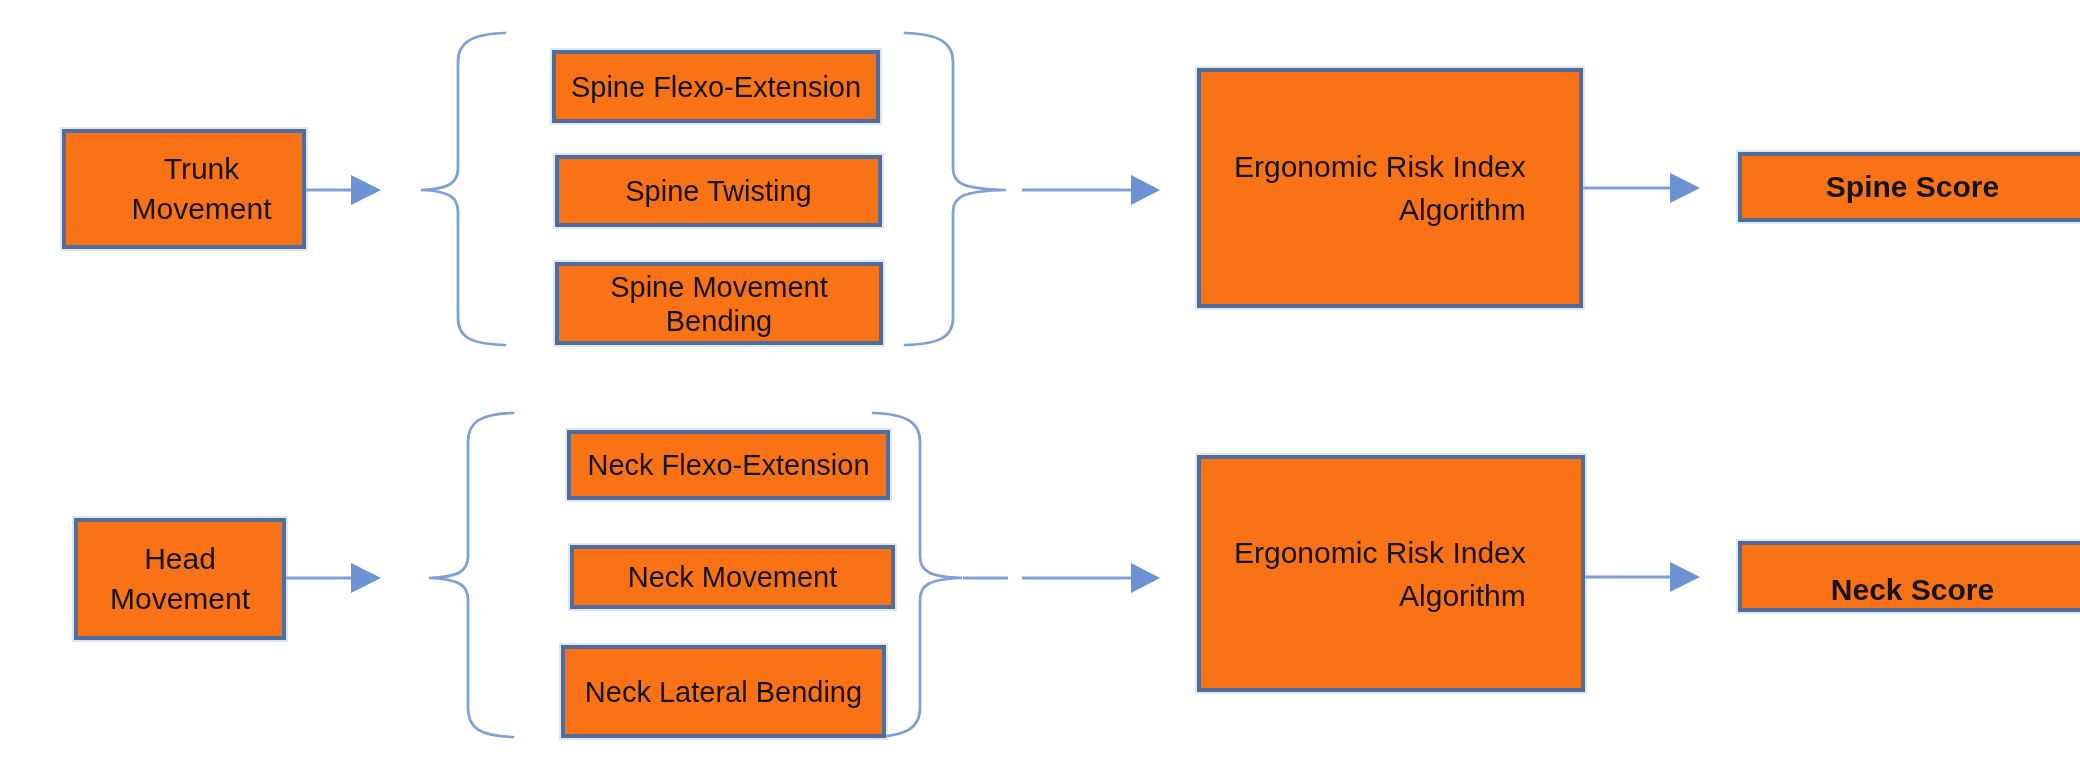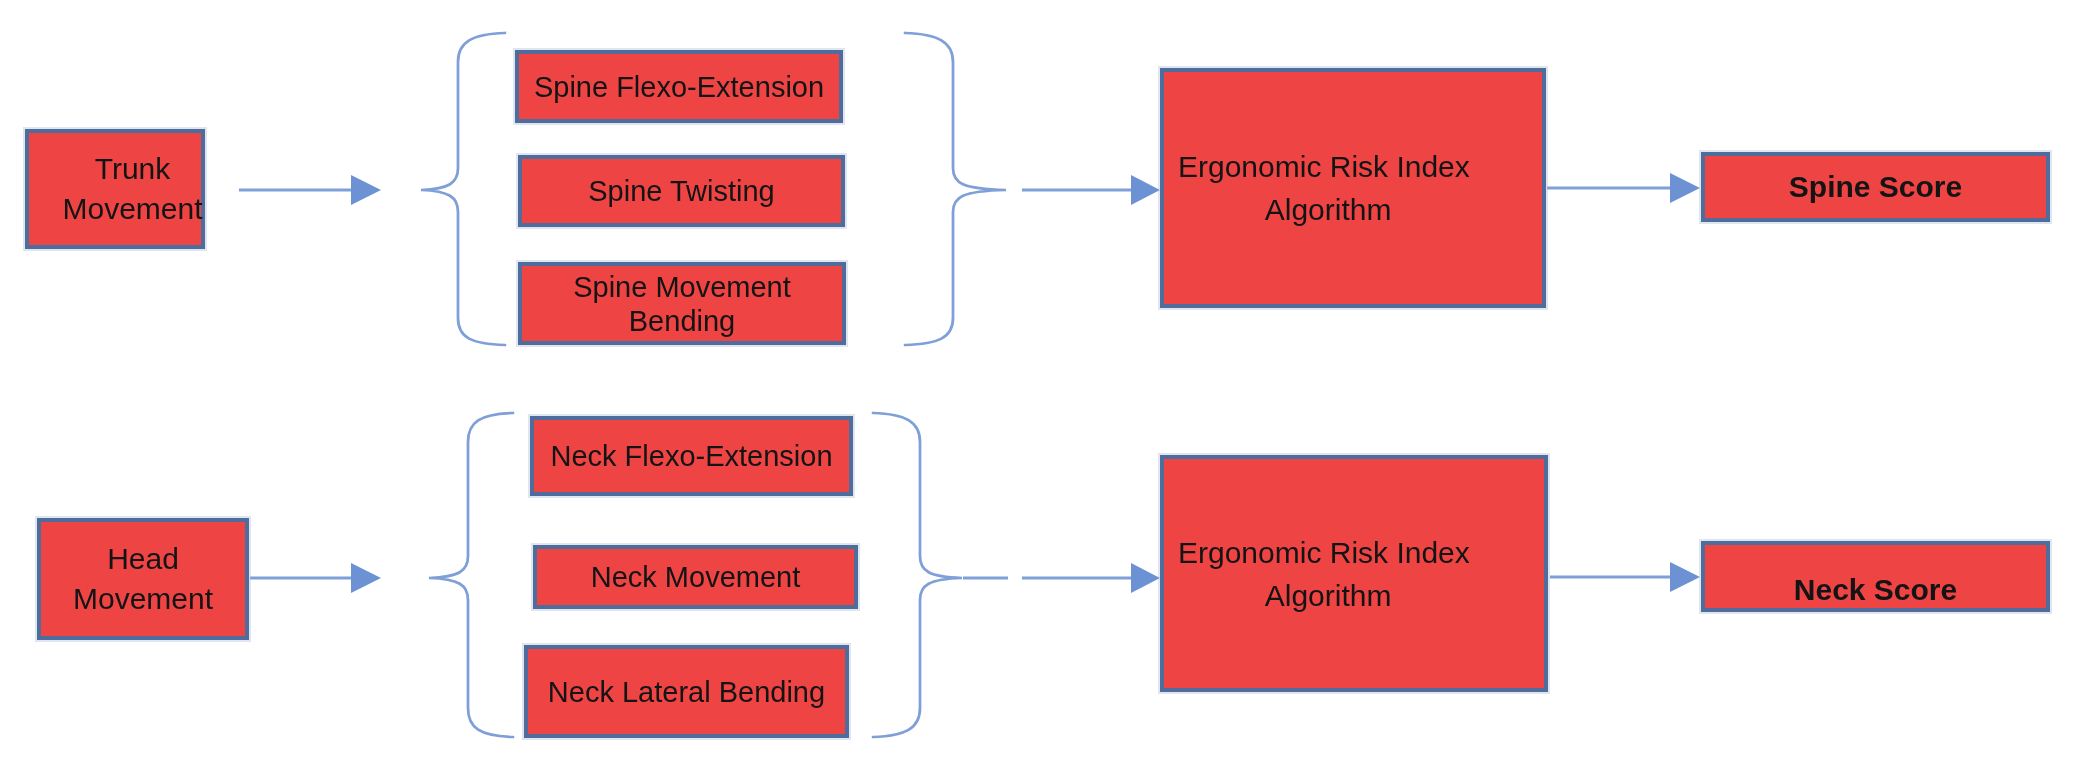--- a/index.html
+++ b/index.html
@@ -35,54 +35,55 @@
     stroke-linecap: round;
   }
   .head {
     fill: var(--arrowhead, #6d92d3);
     stroke: none;
   }
   .box {
     position: absolute;
     box-sizing: border-box;
     border: 4px solid var(--box-border, #4e6d9c);
-    background: #ef4444;
+    background: #f97316;
     display: flex;
     align-items: center;
     justify-content: center;
     text-align: center;
     box-shadow: 0 0 0 2px rgba(165, 184, 212, 0.35);
+    margin-left: 37px;
   }
   .box span {
     white-space: pre-line;
     display: block;
   }
   .source { font-size: 30px; line-height: 40px; }
   .input  { font-size: 29px; line-height: 34px; }
   .output { font-size: 30px; line-height: 36px; font-weight: bold; }
   .processor {
     justify-content: flex-start;
-    text-align: center;
-    padding-left: 14px;
+    text-align: right;
+    padding-left: 33px;
     font-size: 30px;
     line-height: 43px;
   }
   .processor span { white-space: pre-wrap; }
 
   
-  .trunk-box     { left: 25px;   top: 129px; width: 180px; height: 120px; padding-left: 35px; }
+  .trunk-box     { left: 25px;   top: 129px; width: 244px; height: 120px; padding-left: 35px; }
   .s-flexo       { left: 515px;  top: 50px;  width: 328px; height: 73px;  }
   .s-twist       { left: 518px;  top: 155px; width: 327px; height: 72px;  }
   .s-lateral     { left: 518px;  top: 262px; width: 328px; height: 83px;  }
   .eri-top       { left: 1160px; top: 68px;  width: 386px; height: 240px; }
   .score-top     { left: 1701px; top: 152px; width: 349px; height: 70px;  }
 
   
   .head-box      { left: 37px;   top: 518px; width: 212px; height: 122px; }
-  .n-flexo       { left: 530px;  top: 416px; width: 323px; height: 80px;  }
+  .n-flexo       { left: 530px;  top: 430px; width: 323px; height: 70px;  }
   .n-twist       { left: 533px;  top: 545px; width: 325px; height: 64px;  }
   .n-lateral     { left: 524px;  top: 645px; width: 325px; height: 93px;  }
   .eri-bottom    { left: 1160px; top: 455px; width: 388px; height: 237px; }
   .score-bottom  { left: 1701px; top: 541px; width: 349px; height: 71px; align-items: flex-end;  }
 </style>
 </head>
 <body>
 
 <div class="canvas">
 

